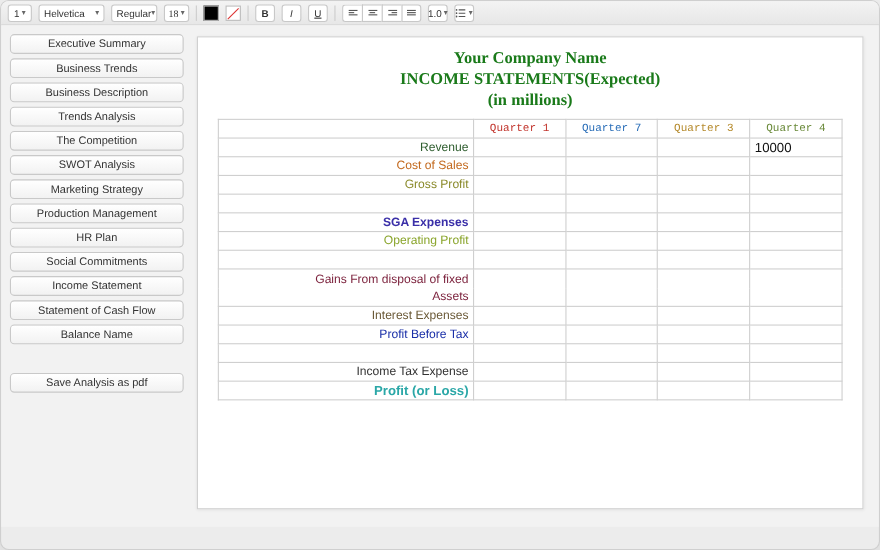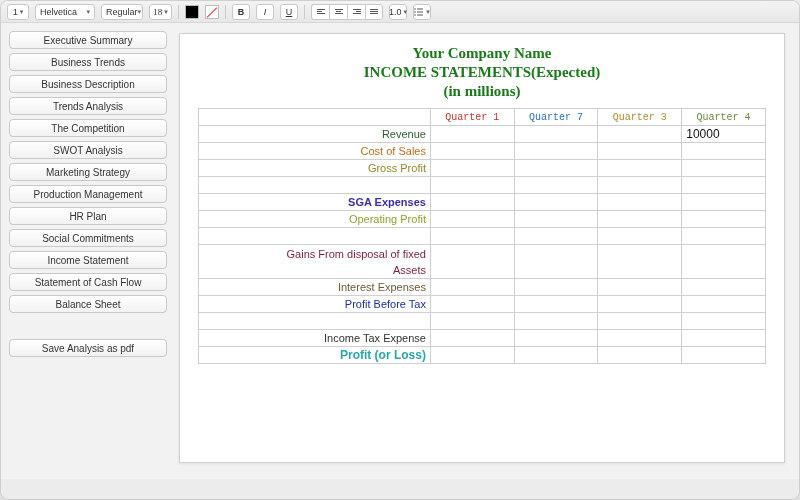--- a/index.html
+++ b/index.html
@@ -250,21 +250,21 @@
       <div class="nav-btn">
           <span>Social Commitments</span>
         </div>
       <div class="nav-btn">
           <span>Income Statement</span>
         </div>
       <div class="nav-btn">
           <span>Statement of Cash Flow</span>
         </div>
       <div class="nav-btn">
-          <span>Balance Sheet</span>
+          <span>Balance Name</span>
         </div>
       <div class="spacer"></div>
       <div class="nav-btn">
           <span>Save Analysis as pdf</span>
         </div>
     </div>
 
     <div class="content">
       <div class="paper">
         <div class="heading">

